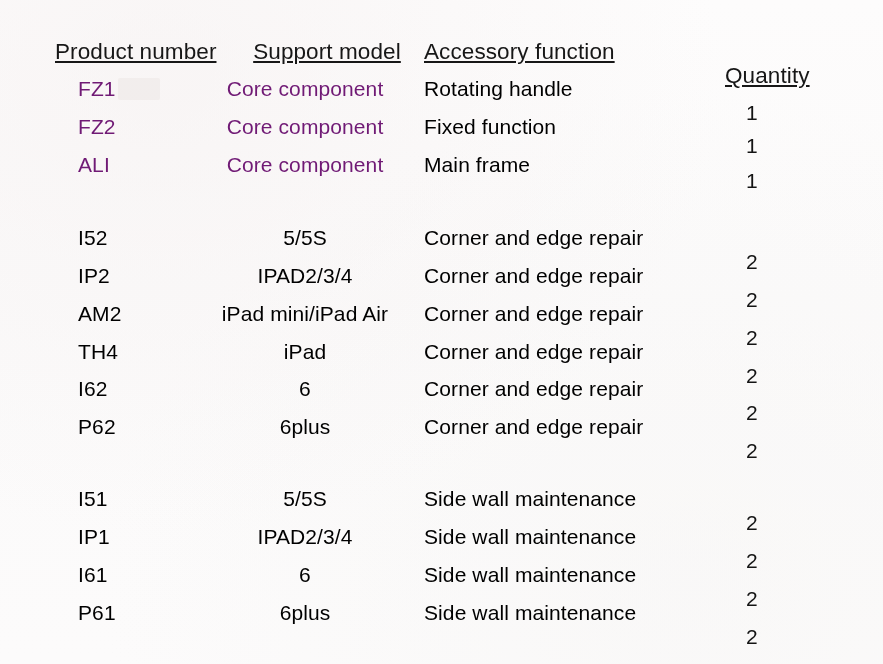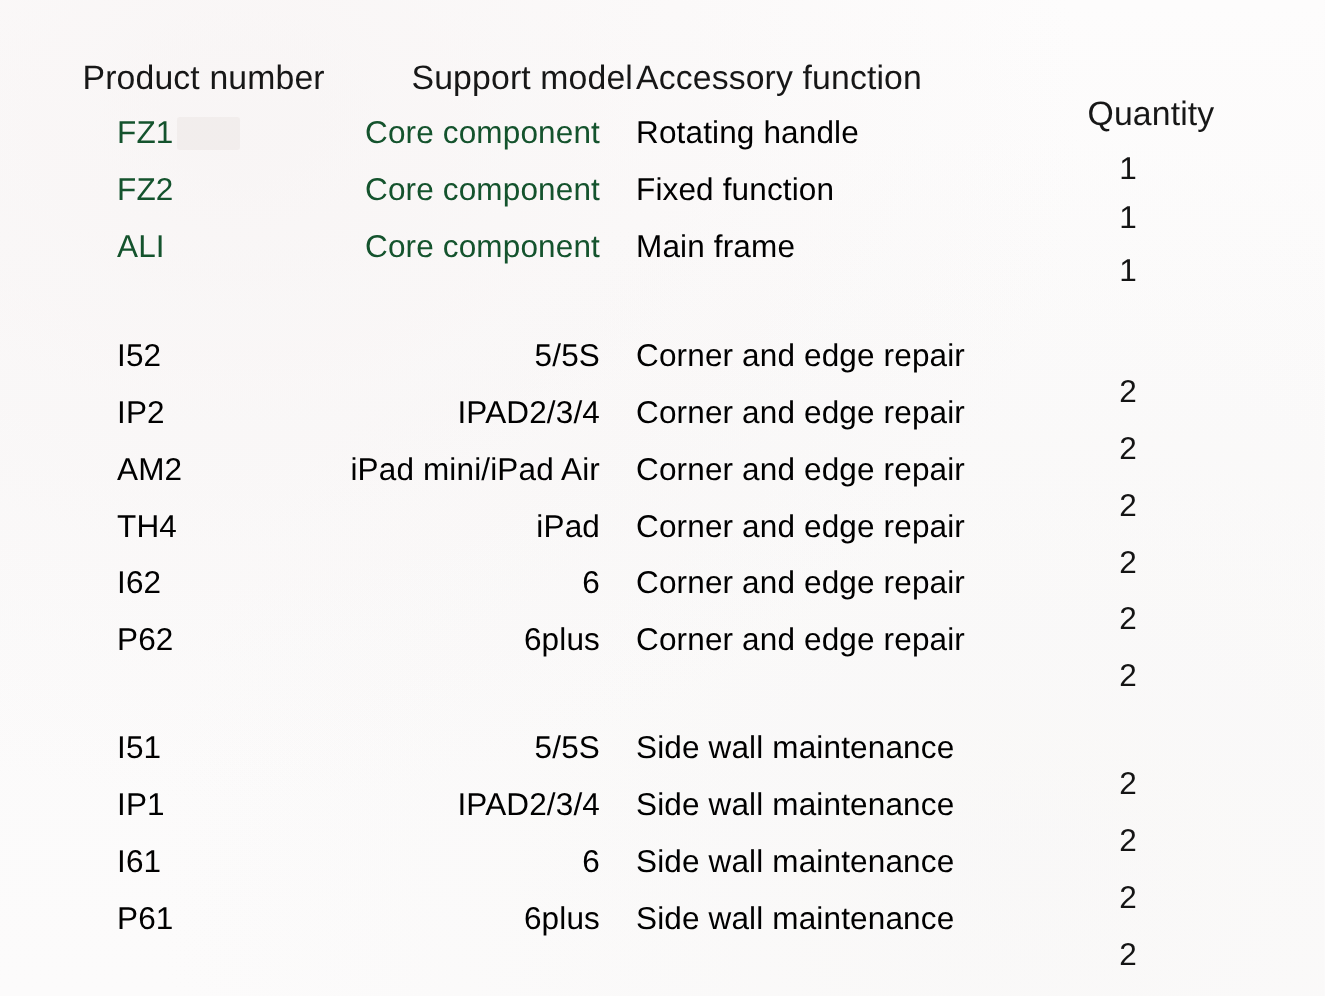--- a/index.html
+++ b/index.html
@@ -42,46 +42,47 @@
   .cell {
     position: absolute;
     white-space: nowrap;
     transform: translateY(-50%);
     color: #000000;
   }
 
   
   .col-product   { left: 55px;  width: 150px; text-align: left; }
   .col-product.center-num { left: 78px; }
-  .col-model     { left: 210px; width: 190px; text-align: right; }
+  .col-model     { left: 210px; width: 190px; text-align: center; }
   .col-function  { left: 424px; width: 290px; text-align: left; }
   .col-qty       { left: 712px; width: 80px;  text-align: center; margin-top: 24px; }
 
   
   .header .cell {
     font-size: 22.5px;
     letter-spacing: 0.1px;
     color: #171717;
+    text-decoration: underline;
   }
   .header .col-product { left: 55px; }
   .header .col-model   { left: 232px; }
   .header .col-qty     { left: 725px; }
 
   .body-row .cell {
     font-size: 21px;
     letter-spacing: 0.1px;
   }
 
   .qty {
     font-size: 24px;
     color: #141414;
   }
 
   .red {
-    color: #14532d;
+    color: #701a75;
   }
 
   .highlight-smudge {
     position: absolute;
     background: rgba(235,230,228,0.5);
     border-radius: 2px;
     pointer-events: none;
   }
 </style>
 </head>

